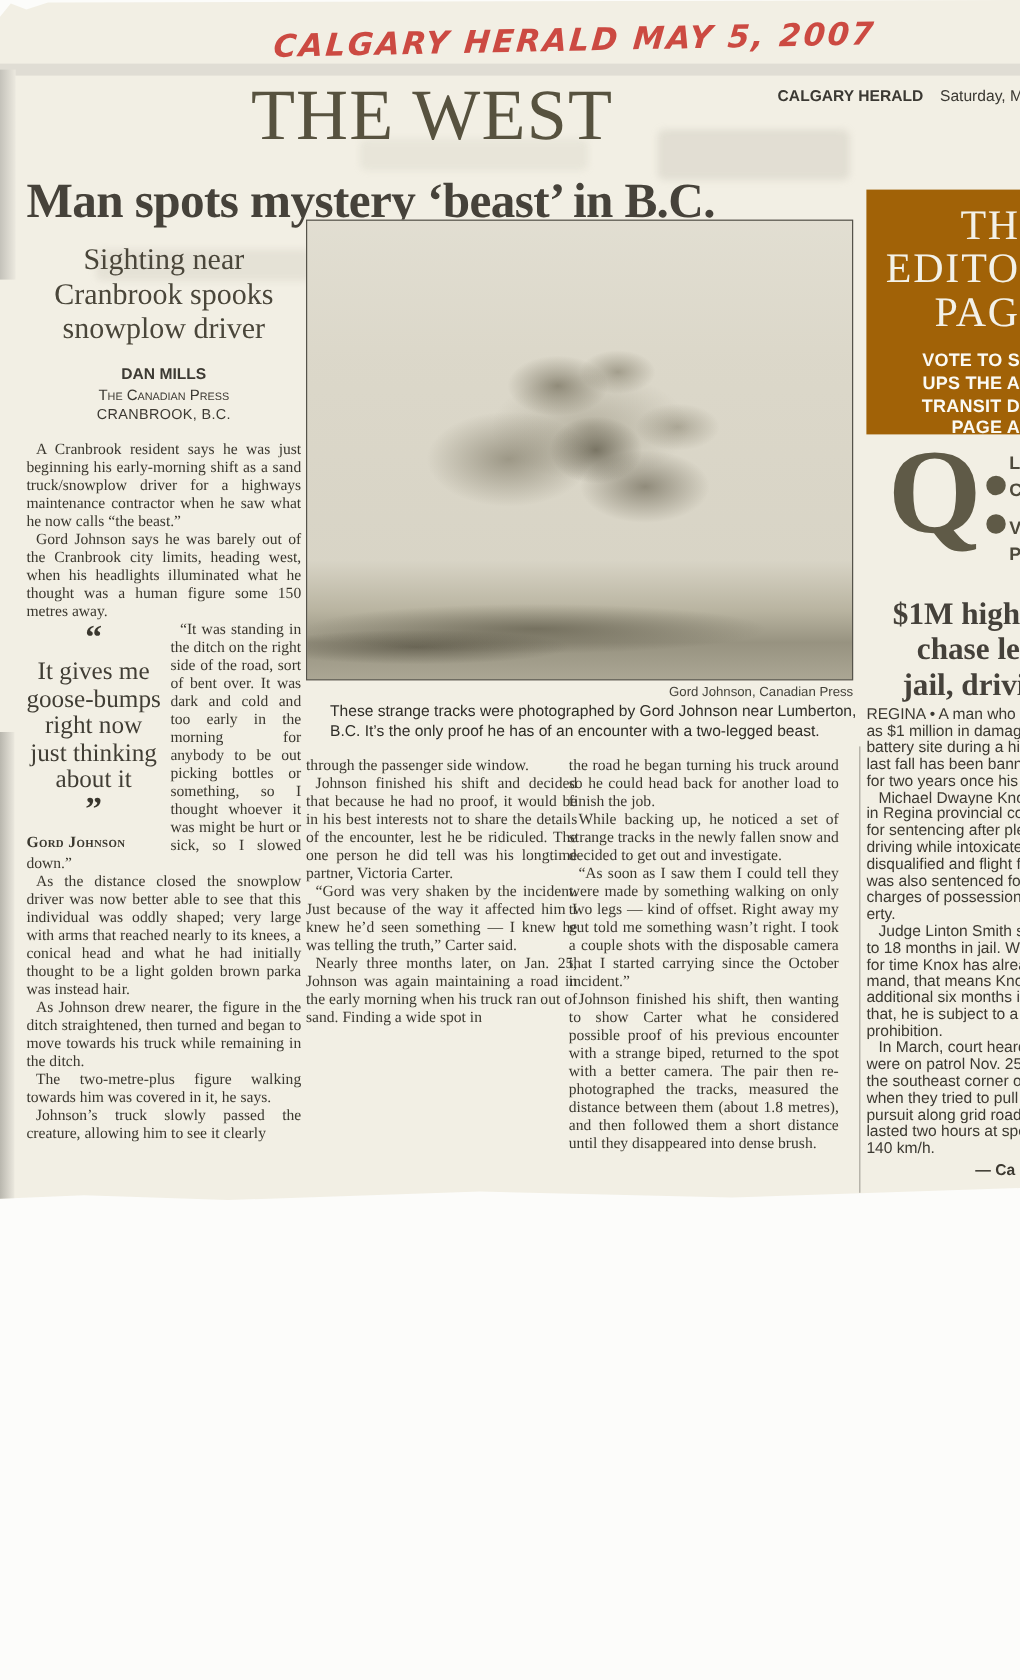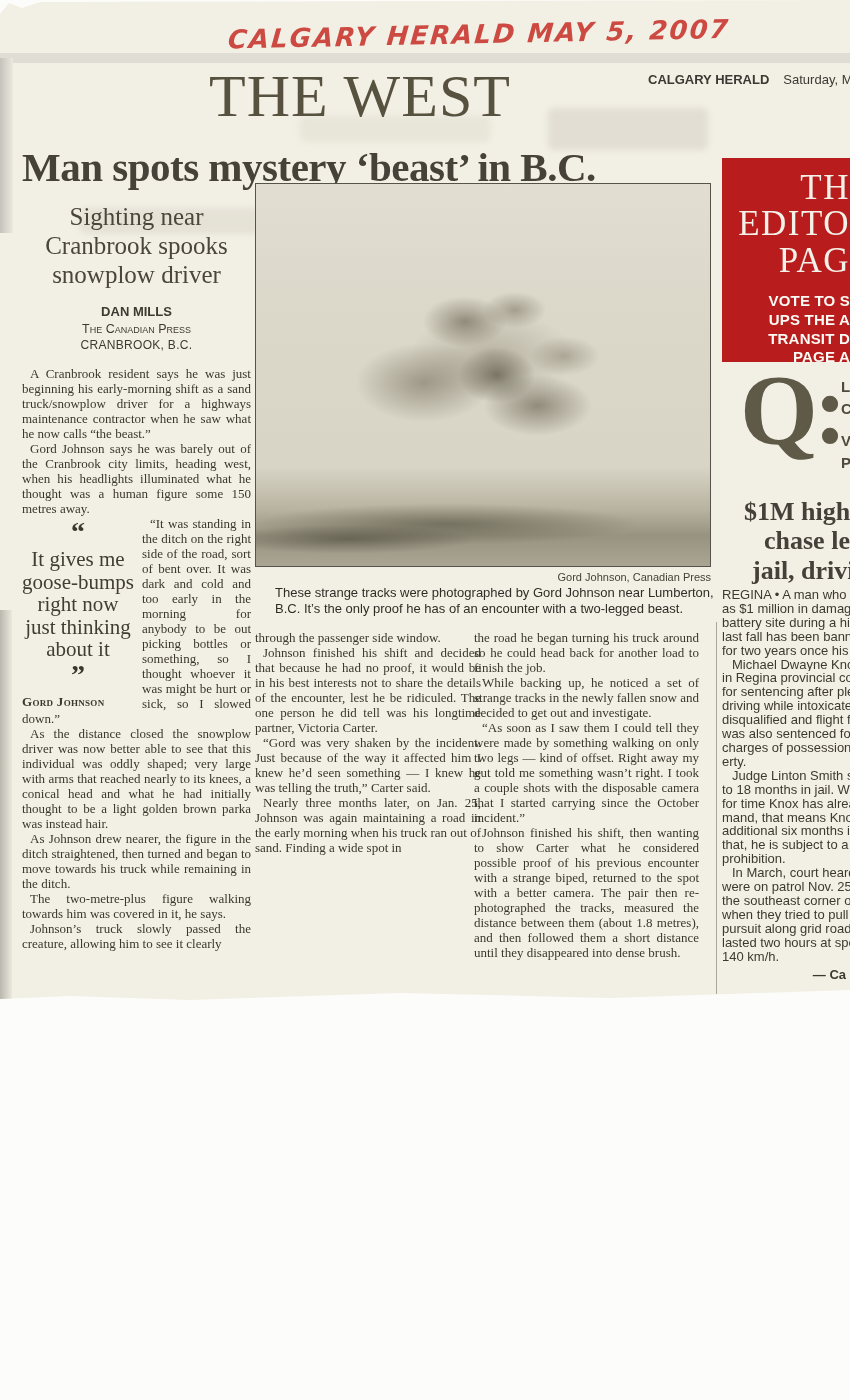--- a/index.html
+++ b/index.html
@@ -82,21 +82,21 @@
     font-size:11px;color:#44423a;}
   .photo-caption{position:absolute;left:255px;top:585px;width:456px;
     font-weight:normal;font-size:13px;line-height:1.22;color:#2f2d27;margin-left:20px;}
 
   .col2{position:absolute;left:255px;top:630px;width:226px;}
   .col3{position:absolute;left:474px;top:630px;width:225px;}
   .divider-v{position:absolute;left:716px;top:622px;width:1px;height:372px;background:#a9a69c;}
 
   
   .sidebar{position:absolute;left:722px;top:0;width:128px;height:1005px;}
-  .ed-block{position:absolute;left:0;top:158px;width:128px;height:204px;background:#b91c1c;padding-top:12px;box-sizing:border-box;}
+  .ed-block{position:absolute;left:0;top:158px;width:128px;height:204px;background:#a16207;padding-top:12px;box-sizing:border-box;}
   .ed-title-line{font-family:"Liberation Serif",serif;font-size:35px;line-height:1.04;color:#f3f1e8;letter-spacing:1.5px;text-align:right;}
   .ed-teaser{margin-top:13px;}
   .ed-teaser-line{font-weight:bold;font-size:15px;line-height:1.25;color:#fbfaf4;text-align:right;letter-spacing:.2px;padding-left:24px;}
 
   .q-block{position:absolute;left:0;top:362px;width:128px;height:130px;}
   .q-mark{position:absolute;left:18px;top:0;font-family:"Liberation Serif",serif;font-weight:bold;font-size:100px;line-height:.95;color:#5f5a47;letter-spacing:-4px;}
   .q-letters{position:absolute;left:119px;top:16px;width:14px;}
   .q-letter{font-weight:bold;font-size:15px;color:#4e4a3c;line-height:1.2;}
   .q-letter:nth-child(1){margin-bottom:4px;}
   .q-letter:nth-child(2){margin-bottom:14px;}

